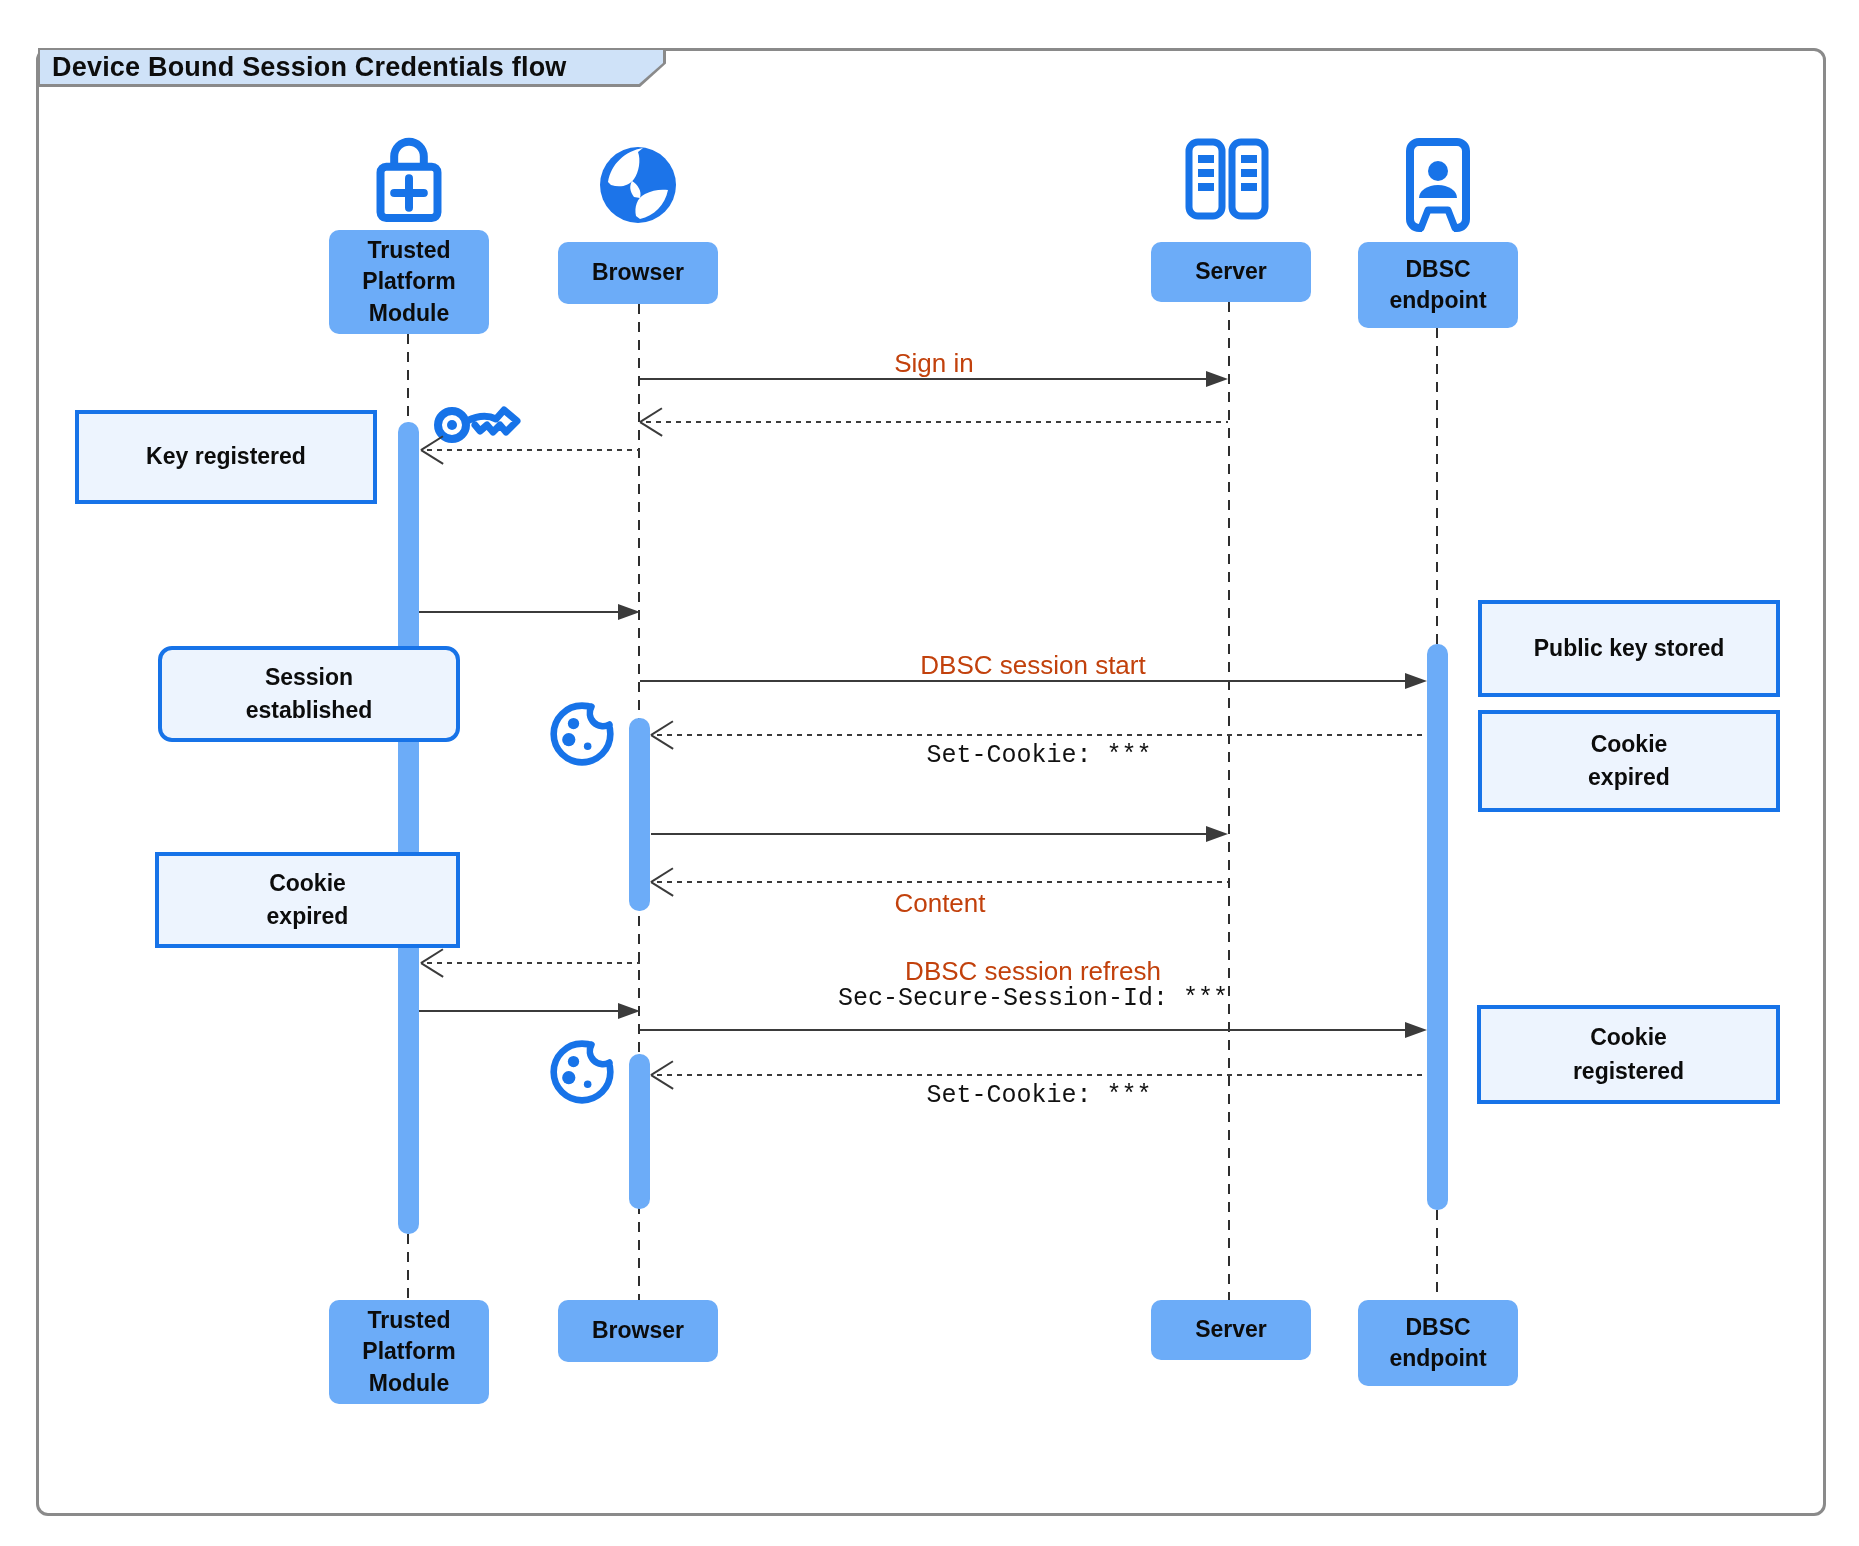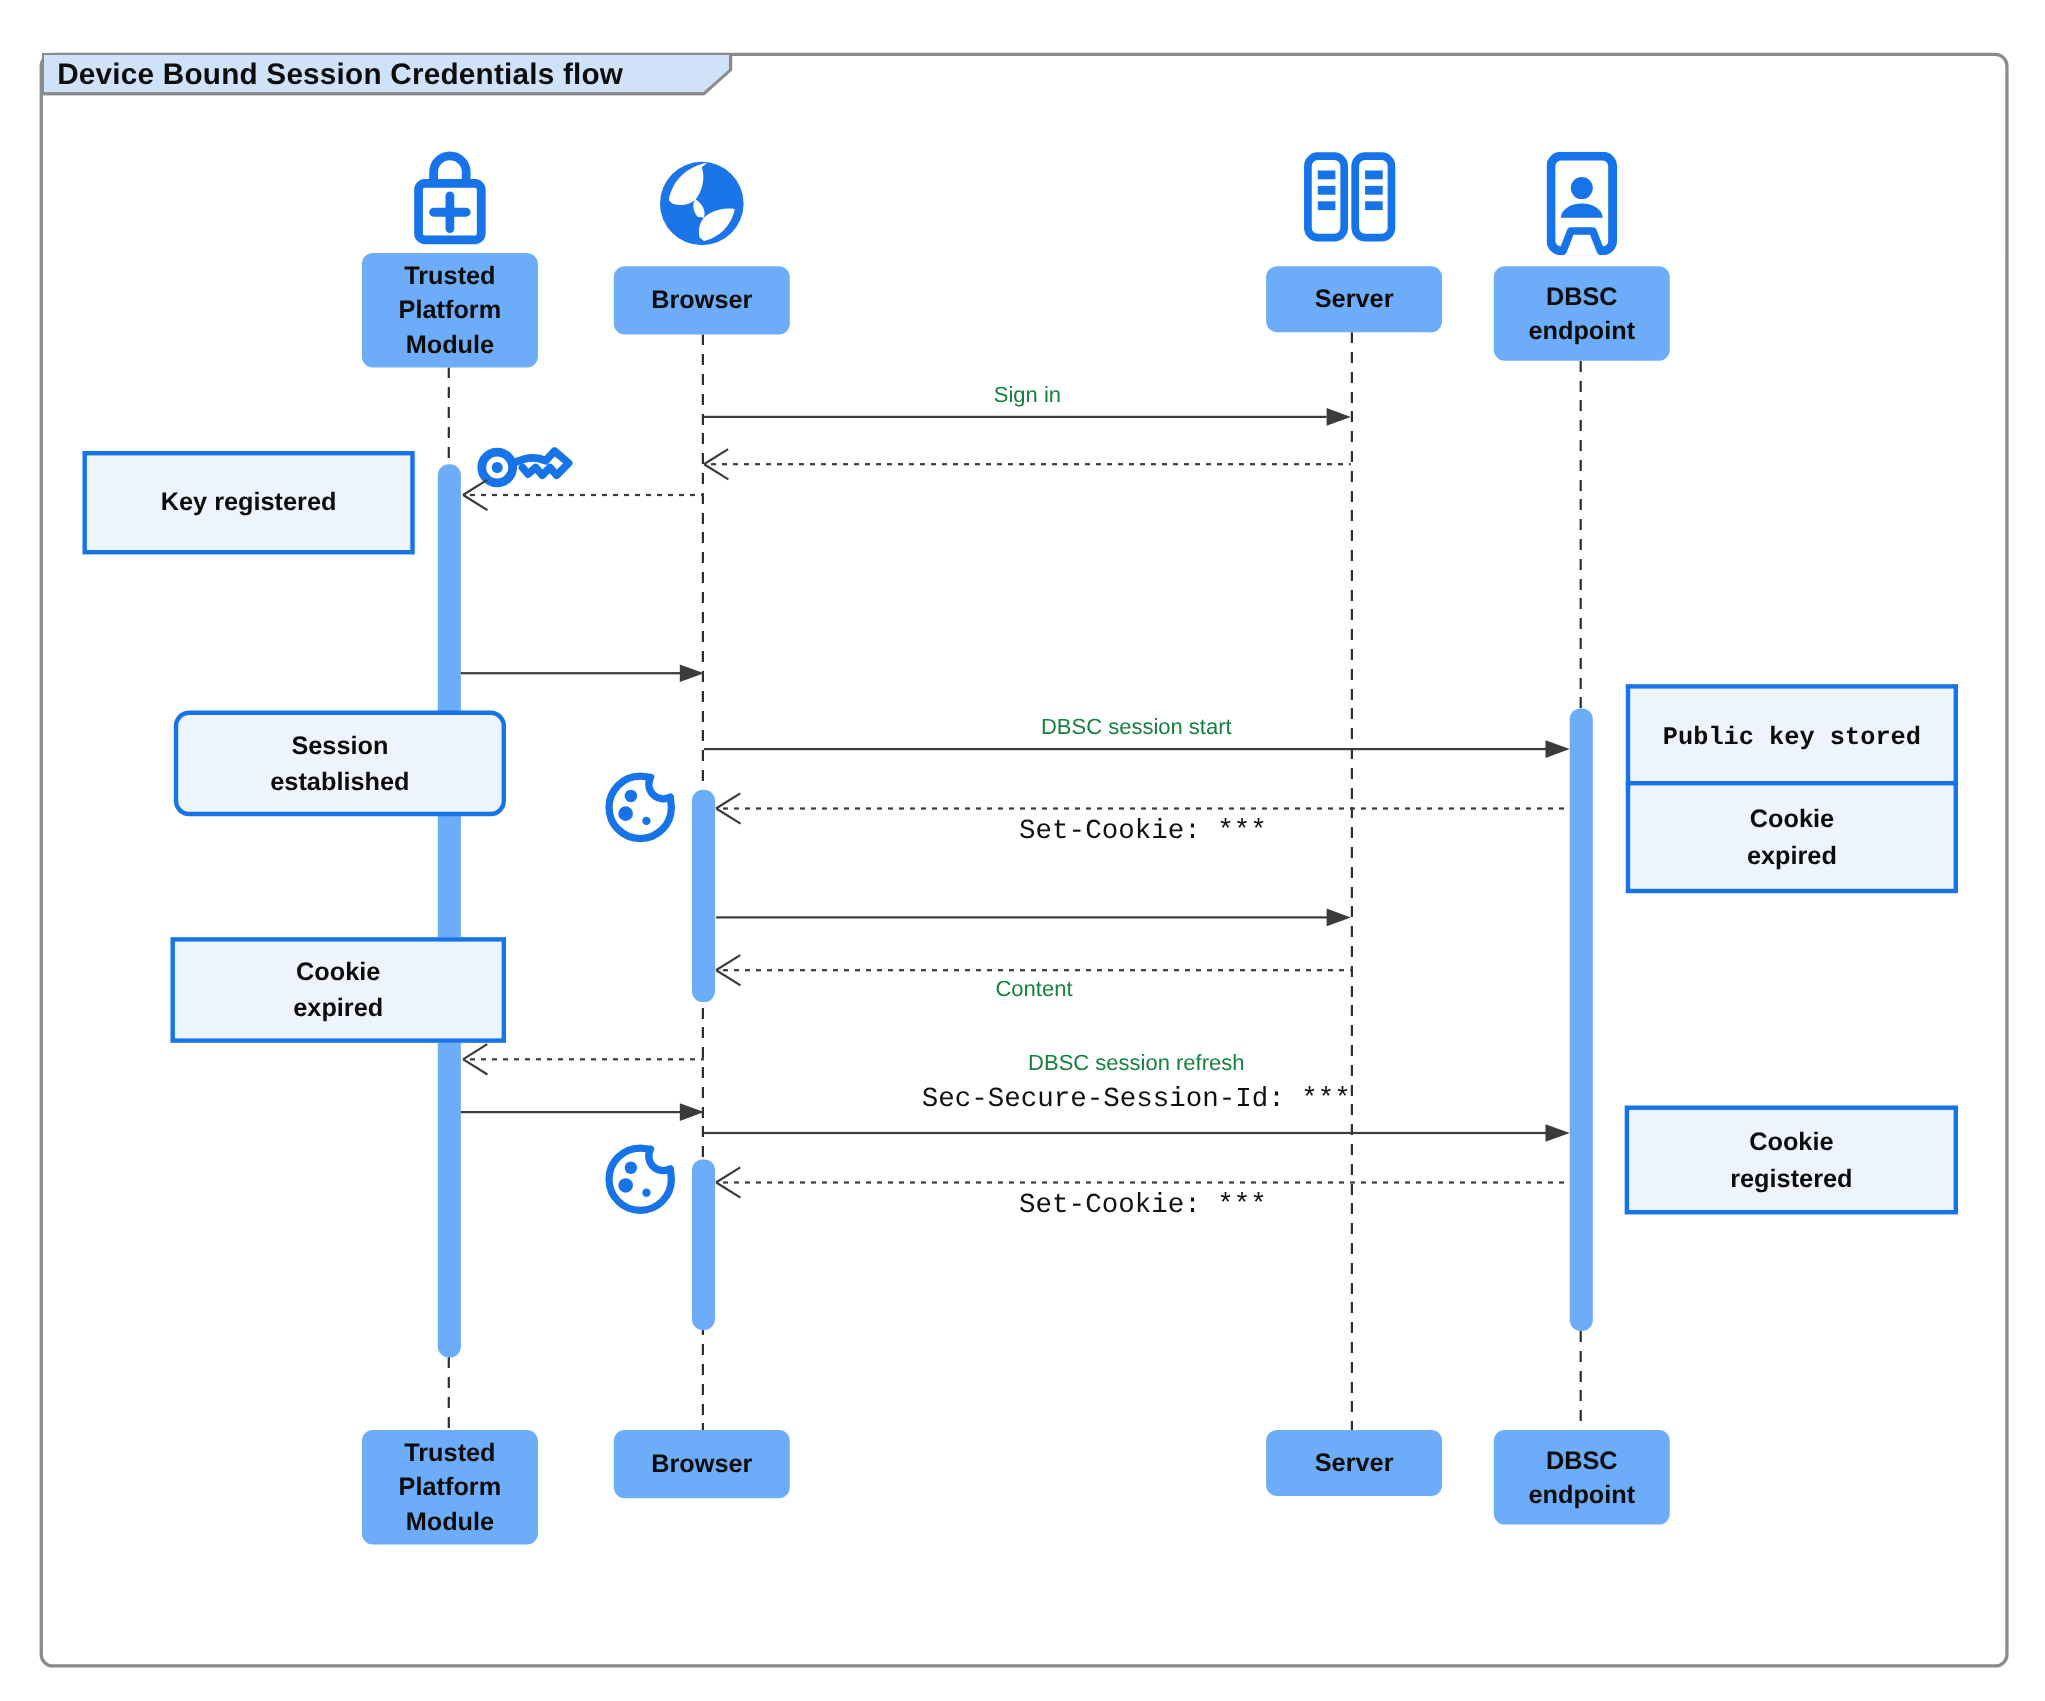--- a/index.html
+++ b/index.html
@@ -39,21 +39,21 @@
   .icon{position:absolute;z-index:4;}
   .mline{position:absolute;height:2px;background:#3b3b3b;z-index:4;}
   .mline.dashed{background:repeating-linear-gradient(90deg,#3b3b3b 0 5px,transparent 5px 10px);}
   .ah-right{position:absolute;width:0;height:0;z-index:4;
     border-top:8px solid transparent;border-bottom:8px solid transparent;border-left:22px solid #3b3b3b;}
   .oa{position:absolute;z-index:4;width:0;height:0;}
   .oa span{position:absolute;left:0;top:-1px;width:26px;height:2.4px;background:#3b3b3b;transform-origin:left center;display:block;}
   .oa span:first-child{transform:rotate(32deg);}
   .oa span:last-child{transform:rotate(-32deg);}
   .mlabel{position:absolute;z-index:4;text-align:center;white-space:nowrap;}
-  .mlabel.sans{font-size:20px;color:#15803d;}
+  .mlabel.sans{font-size:26px;color:#c2410c;}
   .mlabel.mono{font-family:"Liberation Mono", monospace;font-size:25px;color:#111111;}
 </style>
 </head>
 <body>
 
 <div class="canvas">
 
   <div class="frame"></div>
 
   <div class="title-tab">
@@ -219,21 +219,21 @@
     <span>Key registered</span>
   </div>
   <div class="note" style="left:158px;top:634px;width:294px;height:88px;border-radius:14px;">
     <span>Session</span>
     <span>established</span>
   </div>
   <div class="note" style="left:155px;top:840px;width:297px;height:88px;">
     <span>Cookie</span>
     <span>expired</span>
   </div>
-  <div class="note" style="left:1478px;top:610px;width:294px;height:89px;font-family:Liberation Mono, monospace;">
+  <div class="note" style="left:1478px;top:588px;width:294px;height:89px;">
     <span>Public key stored</span>
   </div>
   <div class="note" style="left:1478px;top:698px;width:294px;height:94px;">
     <span>Cookie</span>
     <span>expired</span>
   </div>
   <div class="note" style="left:1477px;top:993px;width:295px;height:91px;">
     <span>Cookie</span>
     <span>registered</span>
   </div>

